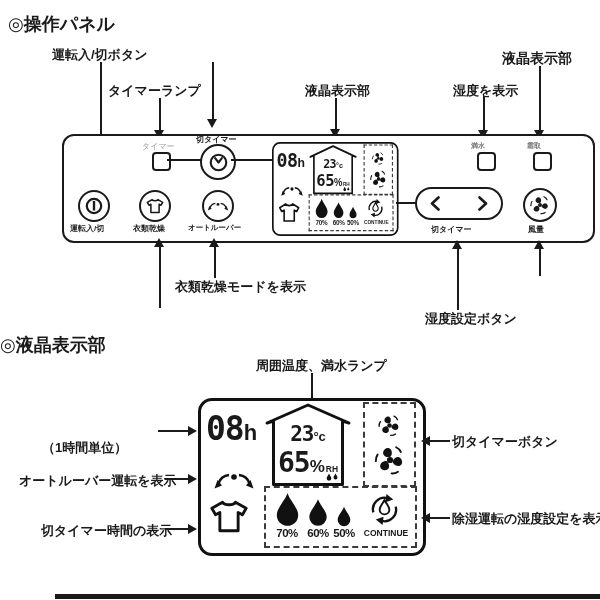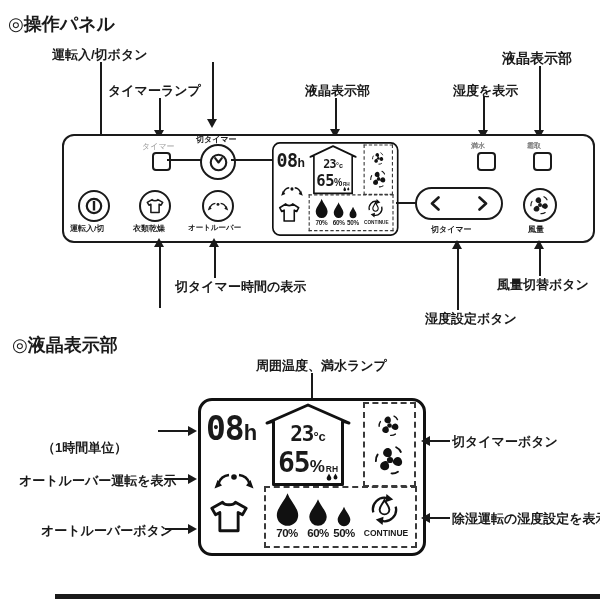--- a/index.html
+++ b/index.html
@@ -249,34 +249,33 @@
             <path d="M24.5 4.5 a10.5 10.5 0 0 1 5 5" transform="rotate(120 18 18)"></path>
             <path d="M24.5 4.5 a10.5 10.5 0 0 1 5 5" transform="rotate(240 18 18)"></path>
           </g>
         </svg>
     </span>
   </div>
   <div class="slabel" style="left:528px;top:224px;width:28px">風量</div>
 
   <div class="arr up" style="left:209px;top:238px"></div>
   <div class="vline" style="left:214px;top:247px;height:31px"></div>
-  <div class="callout" style="left:175px;top:278px">切タイマー時間の表示</div>
+  <div class="callout" style="left:175px;top:278px">衣類乾燥モードを表示</div>
 
   <div class="arr up" style="left:154px;top:238px"></div>
   <div class="vline" style="left:159px;top:247px;height:61px"></div>
 
   <div class="arr up" style="left:452px;top:240px"></div>
   <div class="vline" style="left:457px;top:249px;height:61px"></div>
   <div class="callout" style="left:425px;top:310px">湿度設定ボタン</div>
 
   <div class="arr up" style="left:534px;top:240px"></div>
   <div class="vline" style="left:539px;top:249px;height:27px"></div>
-  <div class="callout" style="left:497px;top:276px">風量切替ボタン</div>
-
-  <div class="heading" style="left:12px;top:333px">◎液晶表示部</div>
+
+  <div class="heading" style="left:0;top:333px">◎液晶表示部</div>
 
   <div class="callout" style="left:256px;top:357px">周囲温度、満水ランプ</div>
   <div class="vline" style="left:311px;top:373px;height:27px"></div>
   <div class="arr down" style="left:306px;top:399px"></div>
 
   <div class="lcd" id="lcd-template" style="left:198px;top:398px">
 
     <div style="position:absolute;left:5px;top:8px;display:flex;align-items:baseline">
       <span class="seg" style="font-size:33px">08</span>
         <span style="font-size:22px;font-weight:bold">h</span>
@@ -388,21 +387,21 @@
   </div>
 
   <div class="callout" style="left:42px;top:439px">（1時間単位）</div>
   <div class="hline" style="left:158px;top:430px;width:30px"></div>
   <div class="arr right" style="left:188px;top:426px"></div>
 
   <div class="callout" style="left:19px;top:472px">オートルーバー運転を表示</div>
   <div class="hline" style="left:165px;top:478px;width:23px"></div>
   <div class="arr right" style="left:188px;top:474px"></div>
 
-  <div class="callout" style="left:41px;top:522px">オートルーバーボタン</div>
+  <div class="callout" style="left:41px;top:522px">切タイマー時間の表示</div>
   <div class="hline" style="left:165px;top:528px;width:23px"></div>
   <div class="arr right" style="left:188px;top:524px"></div>
 
   <div class="arr left" style="left:421px;top:436px"></div>
   <div class="hline" style="left:430px;top:440px;width:20px"></div>
   <div class="callout" style="left:452px;top:433px">切タイマーボタン</div>
 
   <div class="arr left" style="left:421px;top:513px"></div>
   <div class="hline" style="left:430px;top:517px;width:20px"></div>
   <div class="callout" style="left:452px;top:510px">除湿運転の湿度設定を表示</div>

